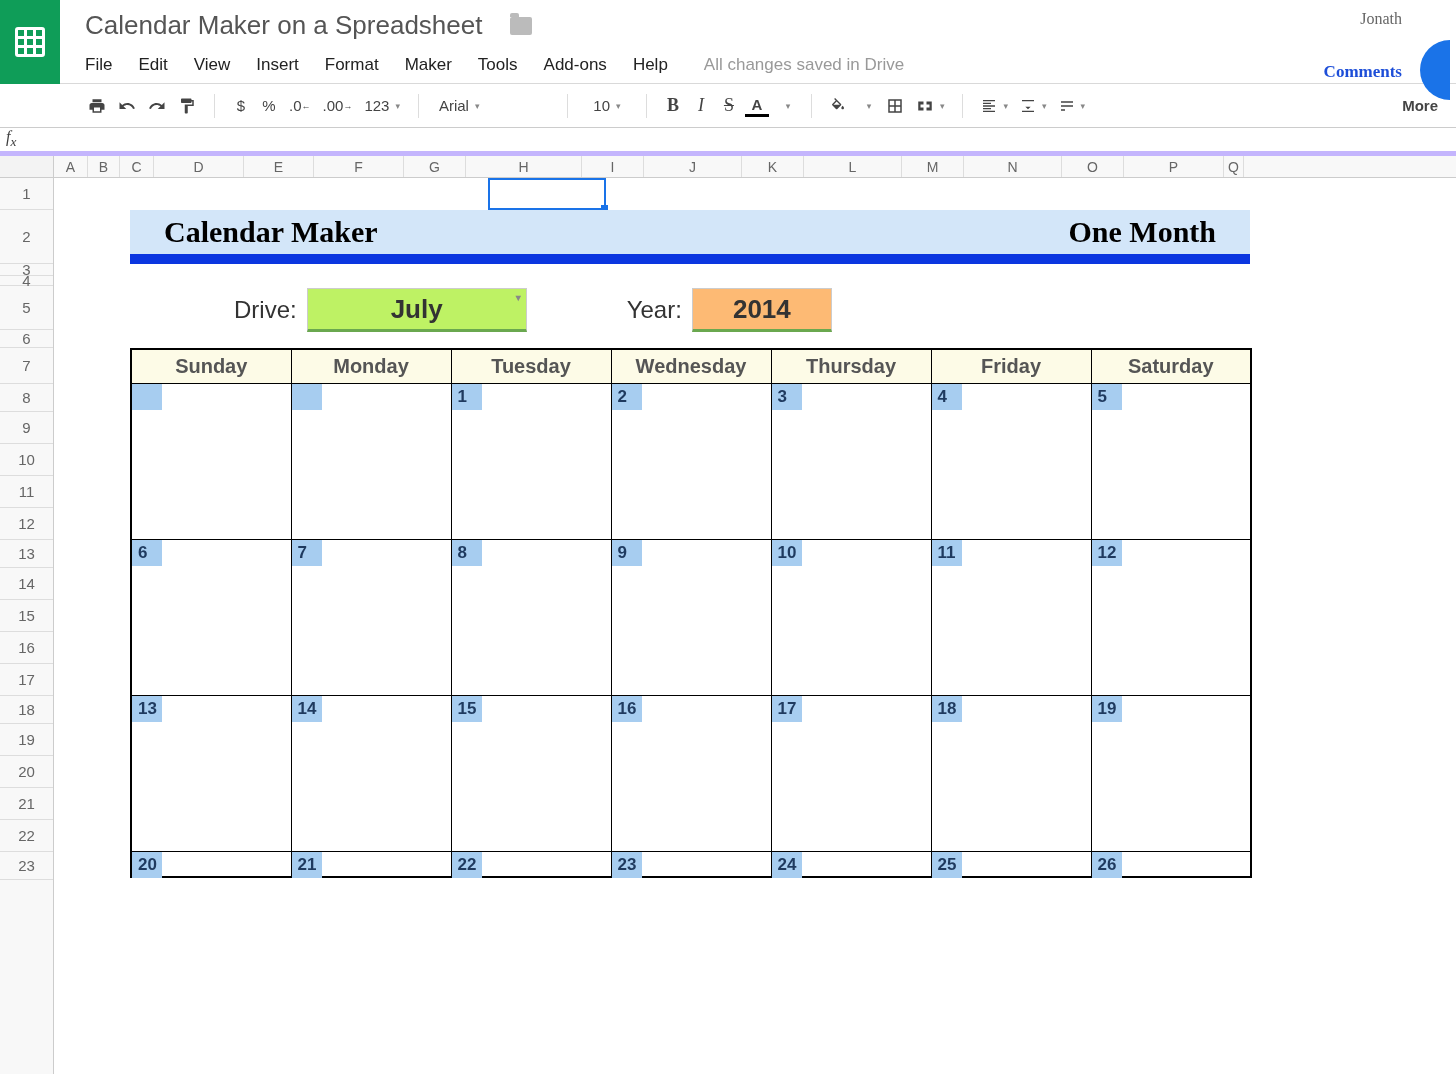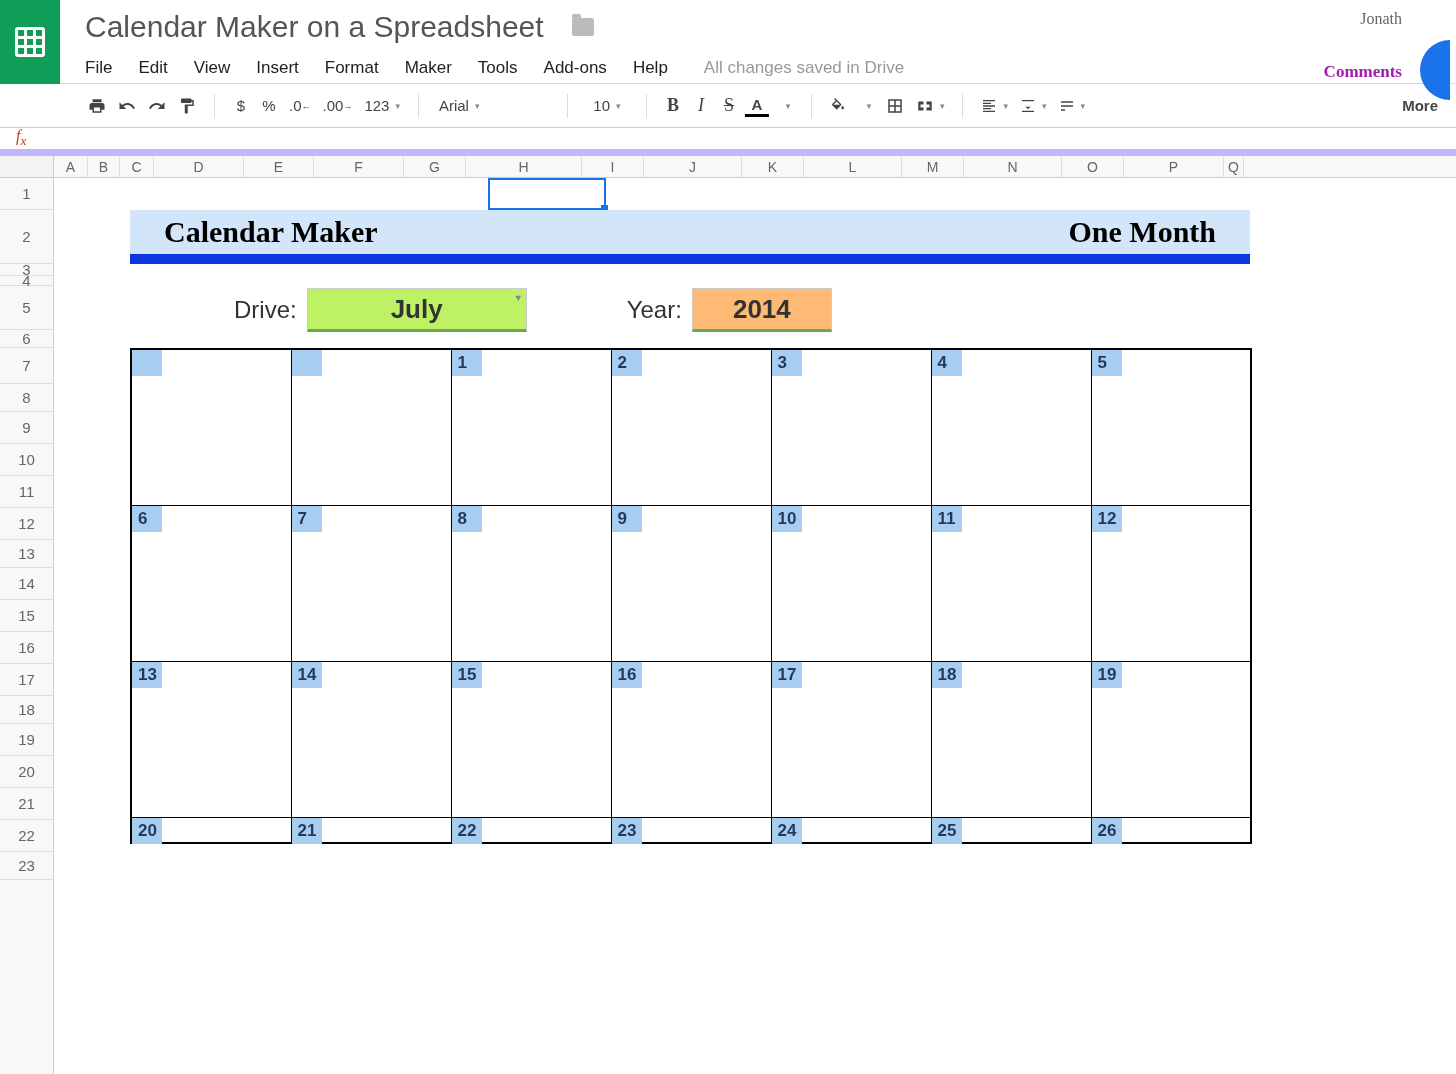--- a/index.html
+++ b/index.html
@@ -2,42 +2,42 @@
 <html><head>
 <meta charset="utf-8">
 <style>
 * { box-sizing: border-box; margin: 0; padding: 0; }
 body { font-family: Arial, sans-serif; font-size: 13px; color: #333; overflow: hidden; width: 1456px; height: 1074px; background: #fff; }
 
 .titlebar { display: flex; align-items: flex-start; height: 84px; border-bottom: 1px solid #d9d9d9; }
 .logo { width: 60px; height: 84px; background: #0f9d58; display: flex; align-items: center; justify-content: center; }
 .logo svg { width: 36px; height: 36px; }
 .title-area { flex: 1; padding: 10px 20px 0 25px; }
-.doc-title { font-size: 30px; color: #555; display: flex; align-items: center; gap: 28px; }
+.doc-title { font-size: 26px; color: #555; display: flex; align-items: center; gap: 28px; }
 .doc-title .folder { width: 22px; height: 18px; background: #bbb; border-radius: 2px; position: relative; }
 .doc-title .folder::before { content: ''; position: absolute; top: -4px; left: 0; width: 9px; height: 4px; background: #bbb; border-radius: 2px 2px 0 0; }
 .menubar { display: flex; gap: 26px; margin-top: 14px; font-size: 17px; color: #222; align-items: center; }
 .menubar .save-status { color: #999; margin-left: 10px; }
 .right-head { display: flex; align-items: flex-start; gap: 18px; padding: 10px 6px 0 0; }
 .user-label { font-size: 16px; color: #666; }
-.comments-btn { font-weight: bold; font-size: 17px; color: #a21caf; margin-top: 34px; }
+.comments-btn { font-weight: bold; font-size: 17px; color: #1d4ed8; margin-top: 34px; }
 .share-circle { width: 30px; height: 60px; background: #1a73e8; border-radius: 30px 0 0 30px; margin-top: 30px; }
 
 .toolbar { height: 44px; border-bottom: 1px solid #ccc; display: flex; align-items: center; padding: 0 8px 0 84px; gap: 4px; }
 .toolbar .tb { min-width: 24px; height: 28px; display: inline-flex; align-items: center; justify-content: center; color: #444; font-size: 15px; padding: 0 4px; }
 .toolbar .sep { width: 1px; height: 24px; background: #ddd; margin: 0 10px; }
 .toolbar .font-sel { min-width: 100px; justify-content: flex-start; padding-left: 6px; }
 .toolbar .dd::after { content: '▾'; color: #888; font-size: 9px; margin-left: 6px; }
 .toolbar .more { font-weight: bold; margin-left: auto; padding-right: 10px;}
 .tb.bold { font-weight: bold; font-family: "Times New Roman", serif; font-size: 18px;}
 .tb.italic { font-style: italic; font-family: "Times New Roman", serif; font-size: 18px;}
 .tb.strike { text-decoration: line-through; font-family: "Times New Roman", serif; font-size: 18px;}
 .tb.textcolor { font-weight: bold; border-bottom: 3px solid #000; height: 22px; width:20px;}
 
-.fx-bar { height: 28px; border-bottom: 7px solid #c4b5fd; display: flex; align-items: center; padding-left: 16px; color: #c2410c; font-style: italic; font-family: "Times New Roman", serif; font-size: 16px; }
+.fx-bar { height: 28px; border-bottom: 5px solid #c4b5fd; display: flex; align-items: center; padding-left: 6px; color: #404040; font-style: italic; font-family: "Times New Roman", serif; font-size: 16px; }
 
 .sheet { display: flex; height: calc(1074px - 84px - 44px - 28px); }
 .rowhdrs { width: 54px; background: #f8f8f8; border-right: 1px solid #ccc; }
 .rowhdrs .rh { height: 32px; border-bottom: 1px solid #ddd; text-align: center; font-size: 15px; color: #666; display: flex; align-items: center; justify-content: center; }
 .rowhdrs .r1 { height: 32px; }
 .rowhdrs .r3 { height: 12px; }
 .rowhdrs .r4 { height: 10px; }
 .rowhdrs .r5 { height: 44px; }
 .rowhdrs .rcorner { height: 22px; border-bottom:1px solid #ccc; background:#f3f3f3;}
 
@@ -244,20 +244,29 @@
       </div>
       <div class="selects">
         <span class="lbl">Drive:</span>
         <span class="dropdown">July</span>
         <span class="gap"></span>
         <span class="lbl">Year:</span>
         <span class="yearbox">2014</span>
       </div>
       <table class="cal">
         <tbody>
+            <tr>
+          <th>Sunday</th>
+          <th>Monday</th>
+          <th>Tuesday</th>
+          <th>Wednesday</th>
+          <th>Thursday</th>
+          <th>Friday</th>
+          <th>Saturday</th>
+        </tr>
         <tr>
           <td>
                 <span class="num"></span>
               </td>
           <td>
                 <span class="num"></span>
               </td>
           <td>
                 <span class="num">1</span>
               </td>

